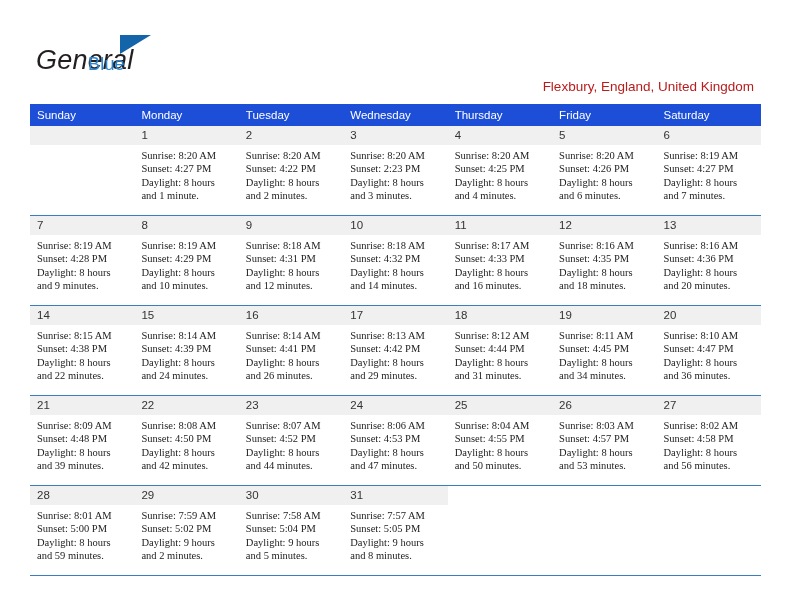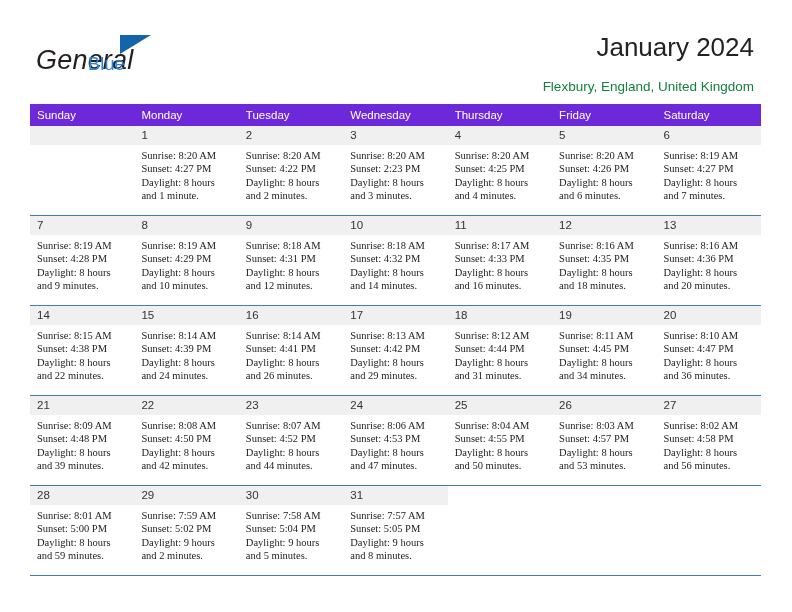--- a/index.html
+++ b/index.html
@@ -71,38 +71,38 @@
     font-size: 26px;
     color: #222222;
     text-align: right;
     white-space: nowrap;
   }
   .subtitle {
     position: absolute;
     right: 38px;
     top: 79px;
     font-size: 13.5px;
-    color: #15803d;
+    color: #b91c1c;
     white-space: nowrap;
   }
 
   
   .calendar {
     position: absolute;
     left: 30px;
     top: 104px;
     width: 731px;
   }
   .cal-table {
     width: 731px;
     border-collapse: collapse;
     table-layout: fixed;
   }
   .cal-table th {
-    background: #6d28d9;
+    background: #1d4ed8;
     color: #ffffff;
     font-size: 11.5px;
     font-weight: normal;
     text-align: left;
     padding: 5px 0 5px 7px;
     height: 12px;
     border: none;
   }
   .cal-table td {
     vertical-align: top;
@@ -152,21 +152,20 @@
 <div class="page">
 
   <div class="top">
 
     <div class="logo">
       <span class="logo-general">General</span>
       <span class="logo-flag"></span>
       <span class="logo-blue">Blue</span>
     </div>
 
-    <div class="title">January 2024</div>
     <div class="subtitle">Flexbury, England, United Kingdom</div>
   </div>
 
   <div class="calendar">
     <table class="cal-table">
       <thead>
         <tr id="weekday-row">
             <th>Sunday</th>
             <th>Monday</th>
             <th>Tuesday</th>

